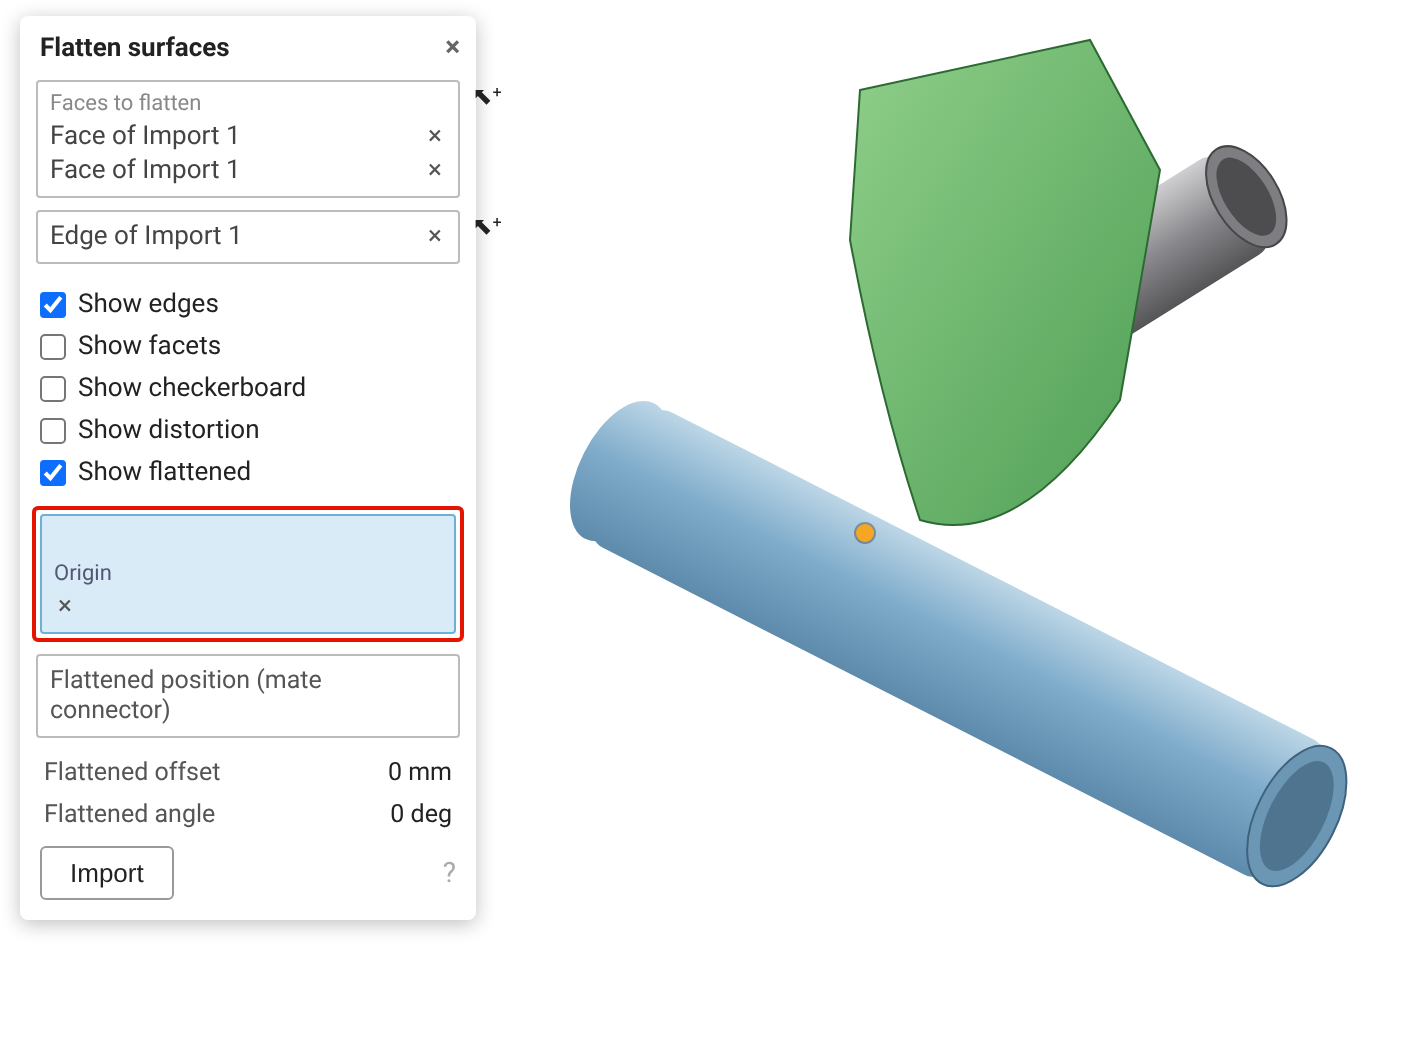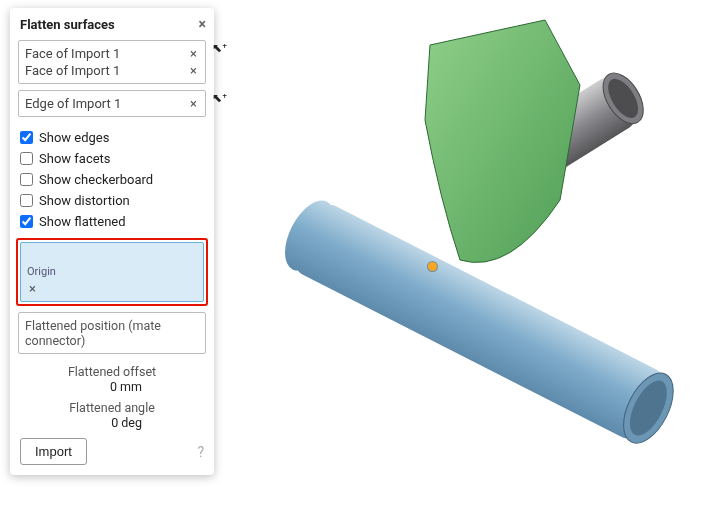--- a/index.html
+++ b/index.html
@@ -16,21 +16,21 @@
     inset: 0;
     background: #fff;
   }
   .model {
     position: absolute;
     left: 250px; top: 0; right: 0; bottom: 0;
   }
   .panel {
     position: absolute;
     top: 8px; left: 10px;
-    width: 204px;
+    width: 228px;
     background: #fff;
     border-radius: 4px;
     box-shadow: 0 2px 10px rgba(0,0,0,0.25);
     font-size: 13px;
     color: #222;
     padding-bottom: 8px;
   }
   .panel-header {
     display: flex;
     align-items: center;
@@ -99,21 +99,20 @@
     border-radius: 2px;
     padding: 5px 6px;
     font-size: 12.5px;
     color: #555;
   }
   .numrow {
     display:flex; align-items:center; justify-content:space-between;
     padding: 4px 12px 2px 12px;
     font-size: 12.5px;
     color:#555;
-    flex-direction:column;
   }
   .numrow .val { color:#222; text-align:right; min-width:60px;}
   .footer {
     display:flex; align-items:center; justify-content:space-between;
     padding: 6px 10px 2px 10px;
   }
   .btn {
     border:1px solid #999;
     border-radius:3px;
     padding:5px 14px;
@@ -173,20 +172,21 @@
     <div class="orange-dot" style="left:178px; top:262px"></div>
   </div>
 
   <div class="panel">
     <div class="panel-header">
       <span>Flatten surfaces</span>
       <span class="close">×</span>
     </div>
 
     <div class="group">
+      <div class="group-label">Faces to flatten</div>
       <div class="entry">
         <span>Face of Import 1</span>
         <span class="x">×</span>
       </div>
       <div class="entry">
         <span>Face of Import 1</span>
         <span class="x">×</span>
       </div>
       <span class="cursor-plus">⬉⁺</span>
     </div>

